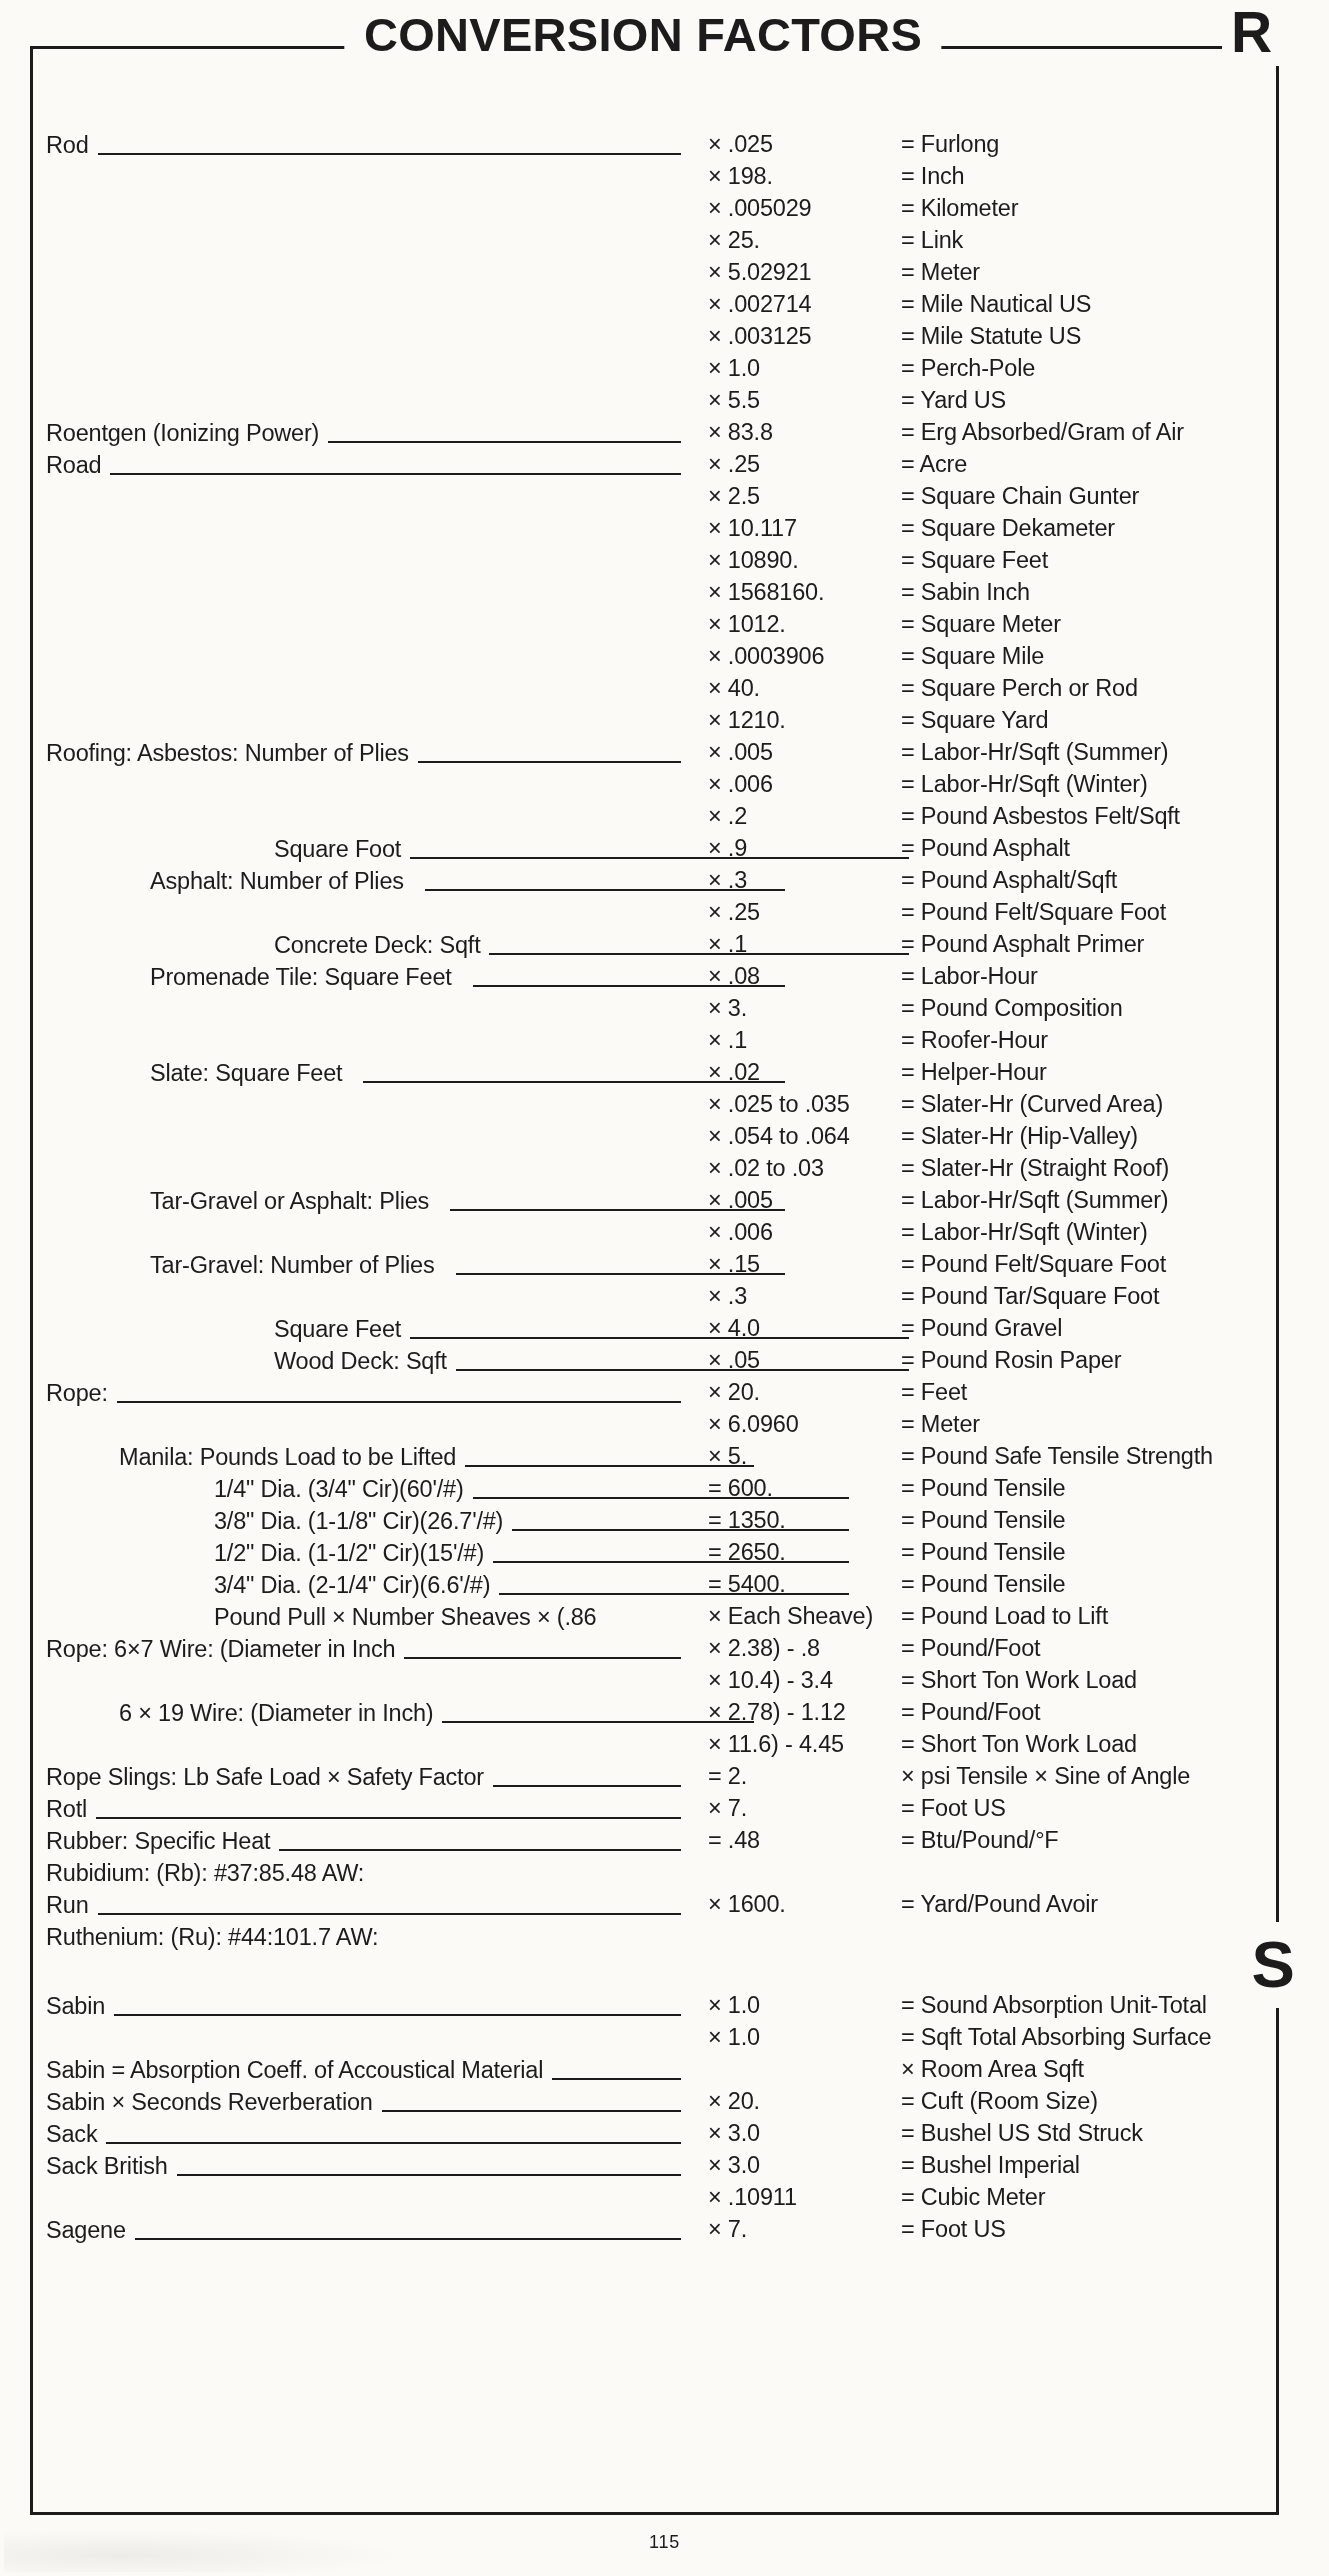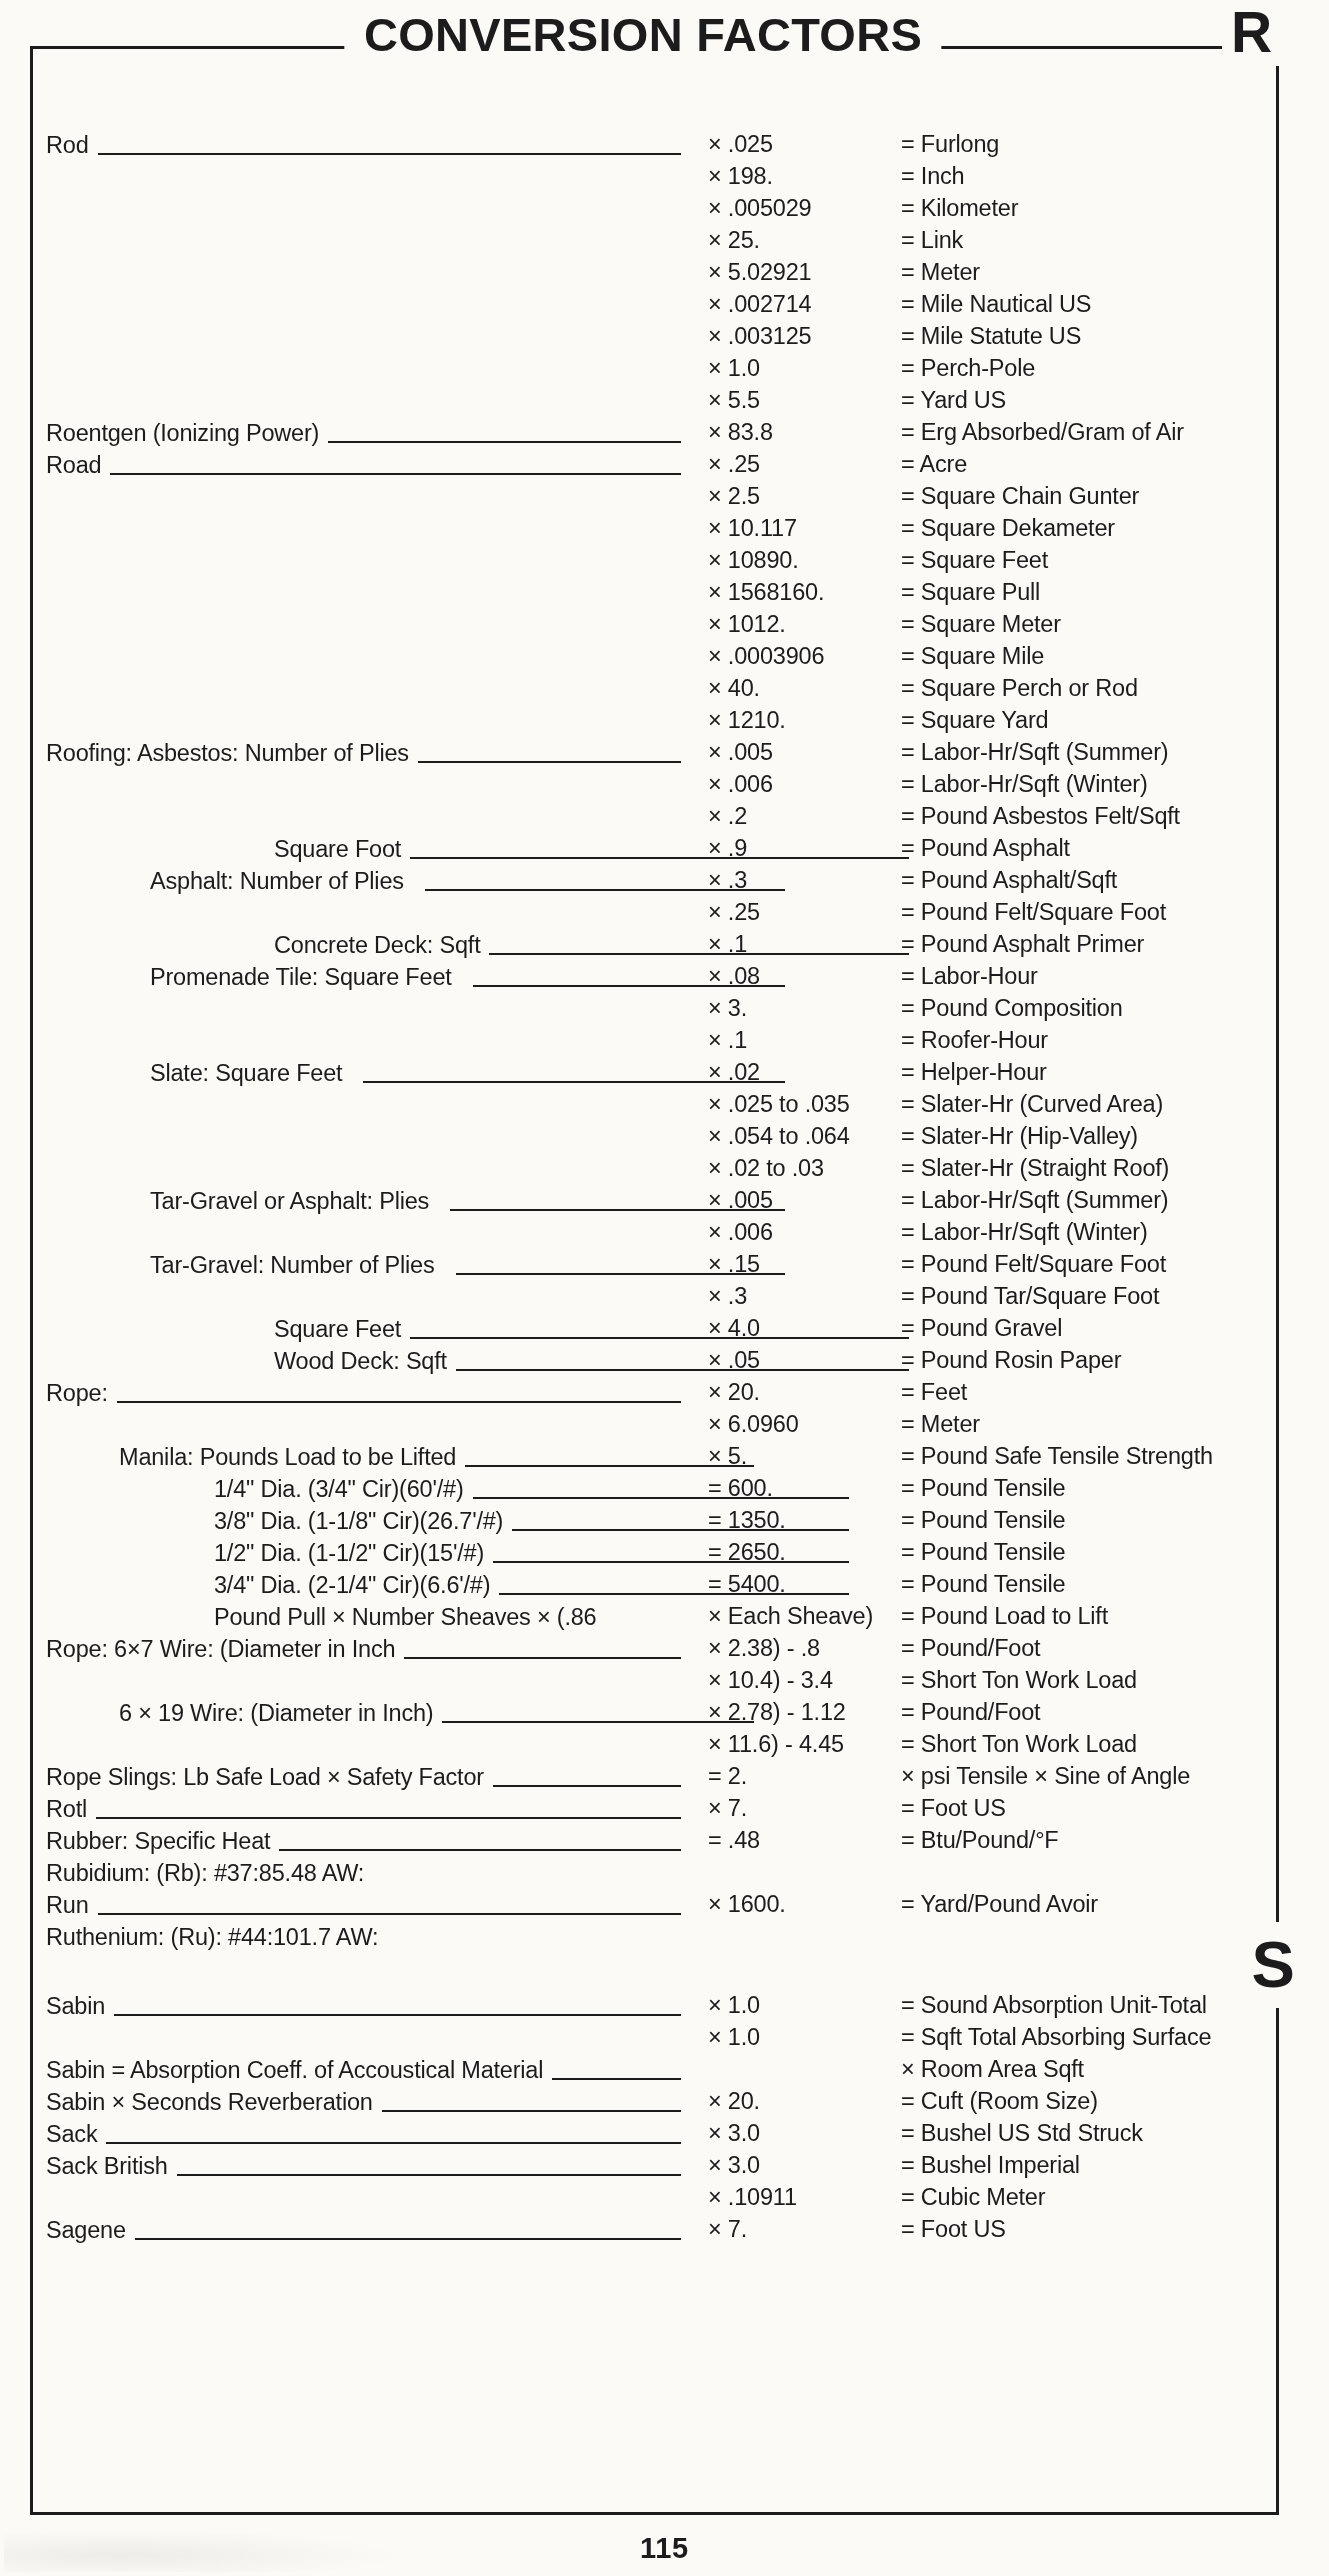--- a/index.html
+++ b/index.html
@@ -41,21 +41,21 @@
     flex:1 1 auto; height:0; border-bottom:2.6px solid var(--ink);
     margin:0 1.3px 4.6px 9px; min-width:13px;
   }
   .val, .res {
     position:absolute; bottom:0.7px; font-size:23.5px; line-height:29px; white-space:nowrap;
   }
   .val { left:662px; }
   .res { left:855px; }
   .page-number {
     position:absolute; top:2532px; left:50%; transform:translateX(-50%);
-    font-size:29px; font-weight:700; letter-spacing:0.7px;
+    font-size:18px; font-weight:400; letter-spacing:0.7px;
   }
   .scan-smudge {
     position:absolute; left:3.9px; top:2530px; width:391px; height:42px;
     background:radial-gradient(ellipse at 30% 60%, rgba(118,112,96,0.10), rgba(118,112,96,0) 72%);
   }
 </style>
 </head>
 <body>
 
 <div class="page">
@@ -179,21 +179,21 @@
     </div>
     <span class="val">× 10890.</span>
     <span class="res">= Square Feet</span>
   </div>
       <div class="row noleader">
     <div class="lblwrap ind0">
       <span class="lbl"></span>
 
     </div>
     <span class="val">× 1568160.</span>
-    <span class="res">= Square Pull</span>
+    <span class="res">= Sabin Inch</span>
   </div>
       <div class="row noleader">
     <div class="lblwrap ind0">
       <span class="lbl"></span>
 
     </div>
     <span class="val">× 1012.</span>
     <span class="res">= Square Meter</span>
   </div>
       <div class="row noleader">

